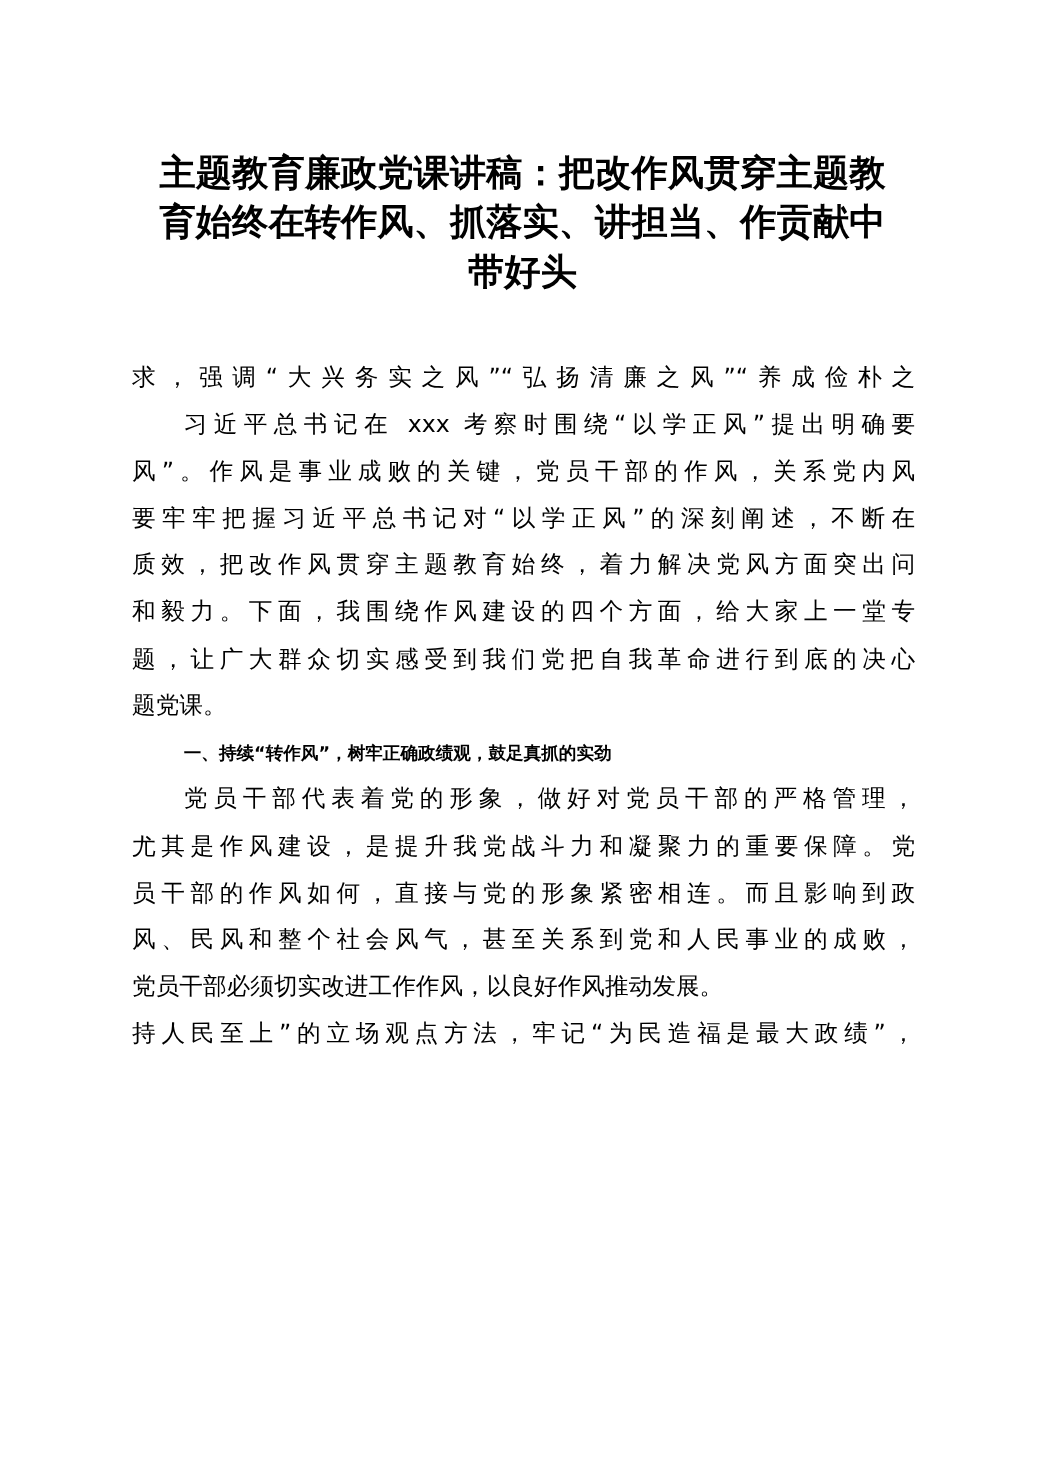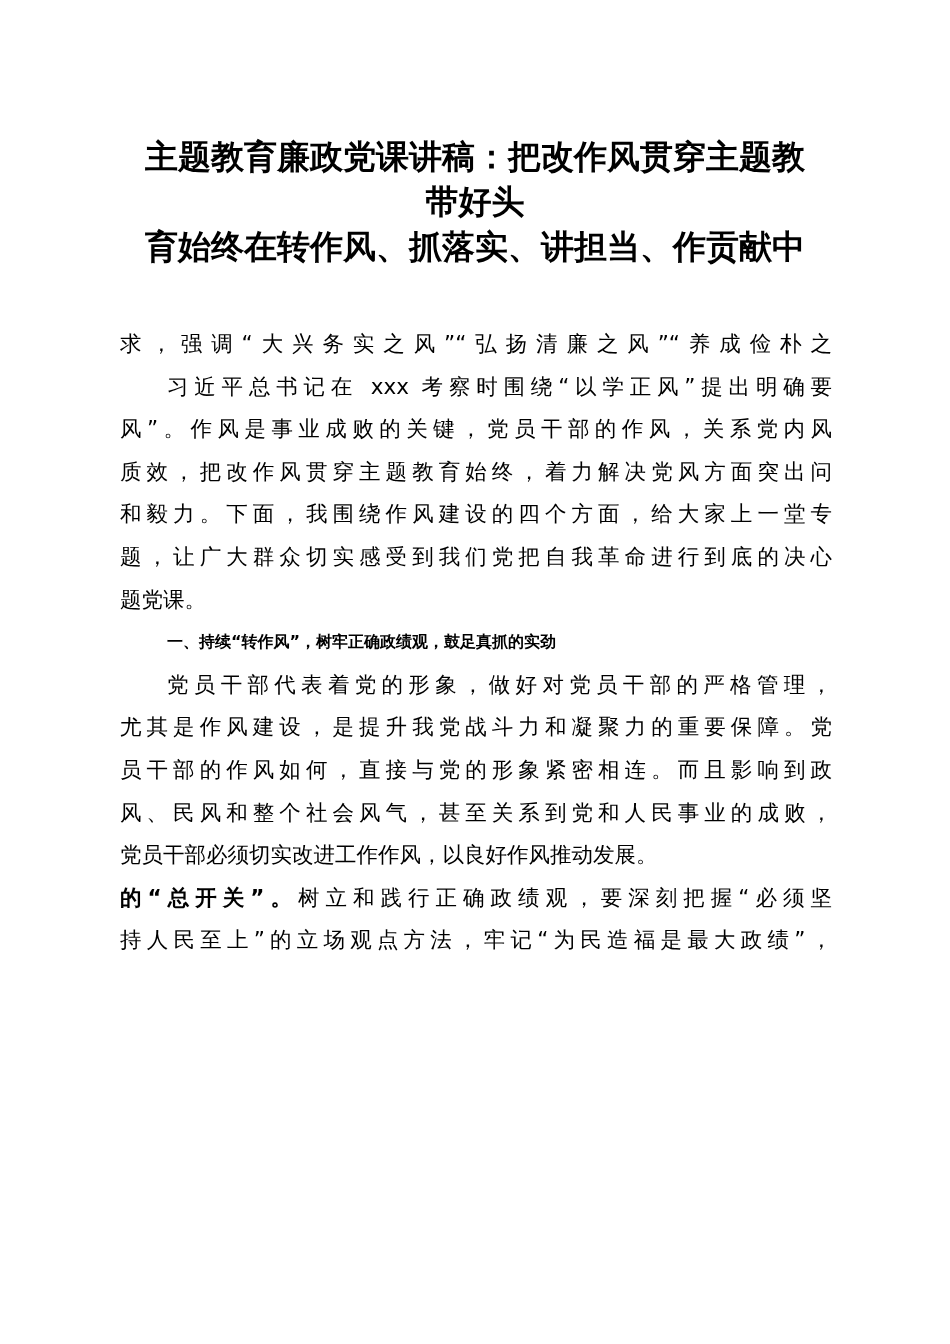--- a/index.html
+++ b/index.html
@@ -70,49 +70,47 @@
       font-weight: bold;
     }
   </style>
 </head>
 <body>
 
 <div class="page">
 
   <div class="title">
     <span class="tline">主题教育廉政党课讲稿：把改作风贯穿主题教</span>
+    <span class="tline">育始终在转作风、抓落实、讲担当、作贡献中</span>
     <span class="tline">带好头</span>
-    <span class="tline">育始终在转作风、抓落实、讲担当、作贡献中</span>
   </div>
 
   <div class="body">
 
     <div>
       <span class="line">求，强调“大兴务实之风”“弘扬清廉之风”“养成俭朴之</span>
       <span class="line indent">习近平总书记在 xxx 考察时围绕“以学正风”提出明确要</span>
       <span class="line">风”。作风是事业成败的关键，党员干部的作风，关系党内风</span>
+      <span class="line">要牢牢把握习近平总书记对“以学正风”的深刻阐述，不断在</span>
       <span class="line">质效，把改作风贯穿主题教育始终，着力解决党风方面突出问</span>
       <span class="line">和毅力。下面，我围绕作风建设的四个方面，给大家上一堂专</span>
       <span class="line">题，让广大群众切实感受到我们党把自我革命进行到底的决心</span>
       <span class="line last">题党课。</span>
     </div>
 
     <div>
       <span class="line indent heading">一、持续“转作风”，树牢正确政绩观，鼓足真抓的实劲</span>
     </div>
 
     <div>
       <span class="line indent">党员干部代表着党的形象，做好对党员干部的严格管理，</span>
       <span class="line">尤其是作风建设，是提升我党战斗力和凝聚力的重要保障。党</span>
       <span class="line">员干部的作风如何，直接与党的形象紧密相连。而且影响到政</span>
       <span class="line">风、民风和整个社会风气，甚至关系到党和人民事业的成败，</span>
       <span class="line last">党员干部必须切实改进工作作风，以良好作风推动发展。</span>
     </div>
 
     <div>
-      <span class="line">
-        <span class="b">的“总开关”。</span><span>树立和践行正确政绩观，要深刻把握“必须坚</span>
-      </span>
       <span class="line">持人民至上”的立场观点方法，牢记“为民造福是最大政绩”，</span>
     </div>
 
   </div>
 </div>
 
 </body></html>

